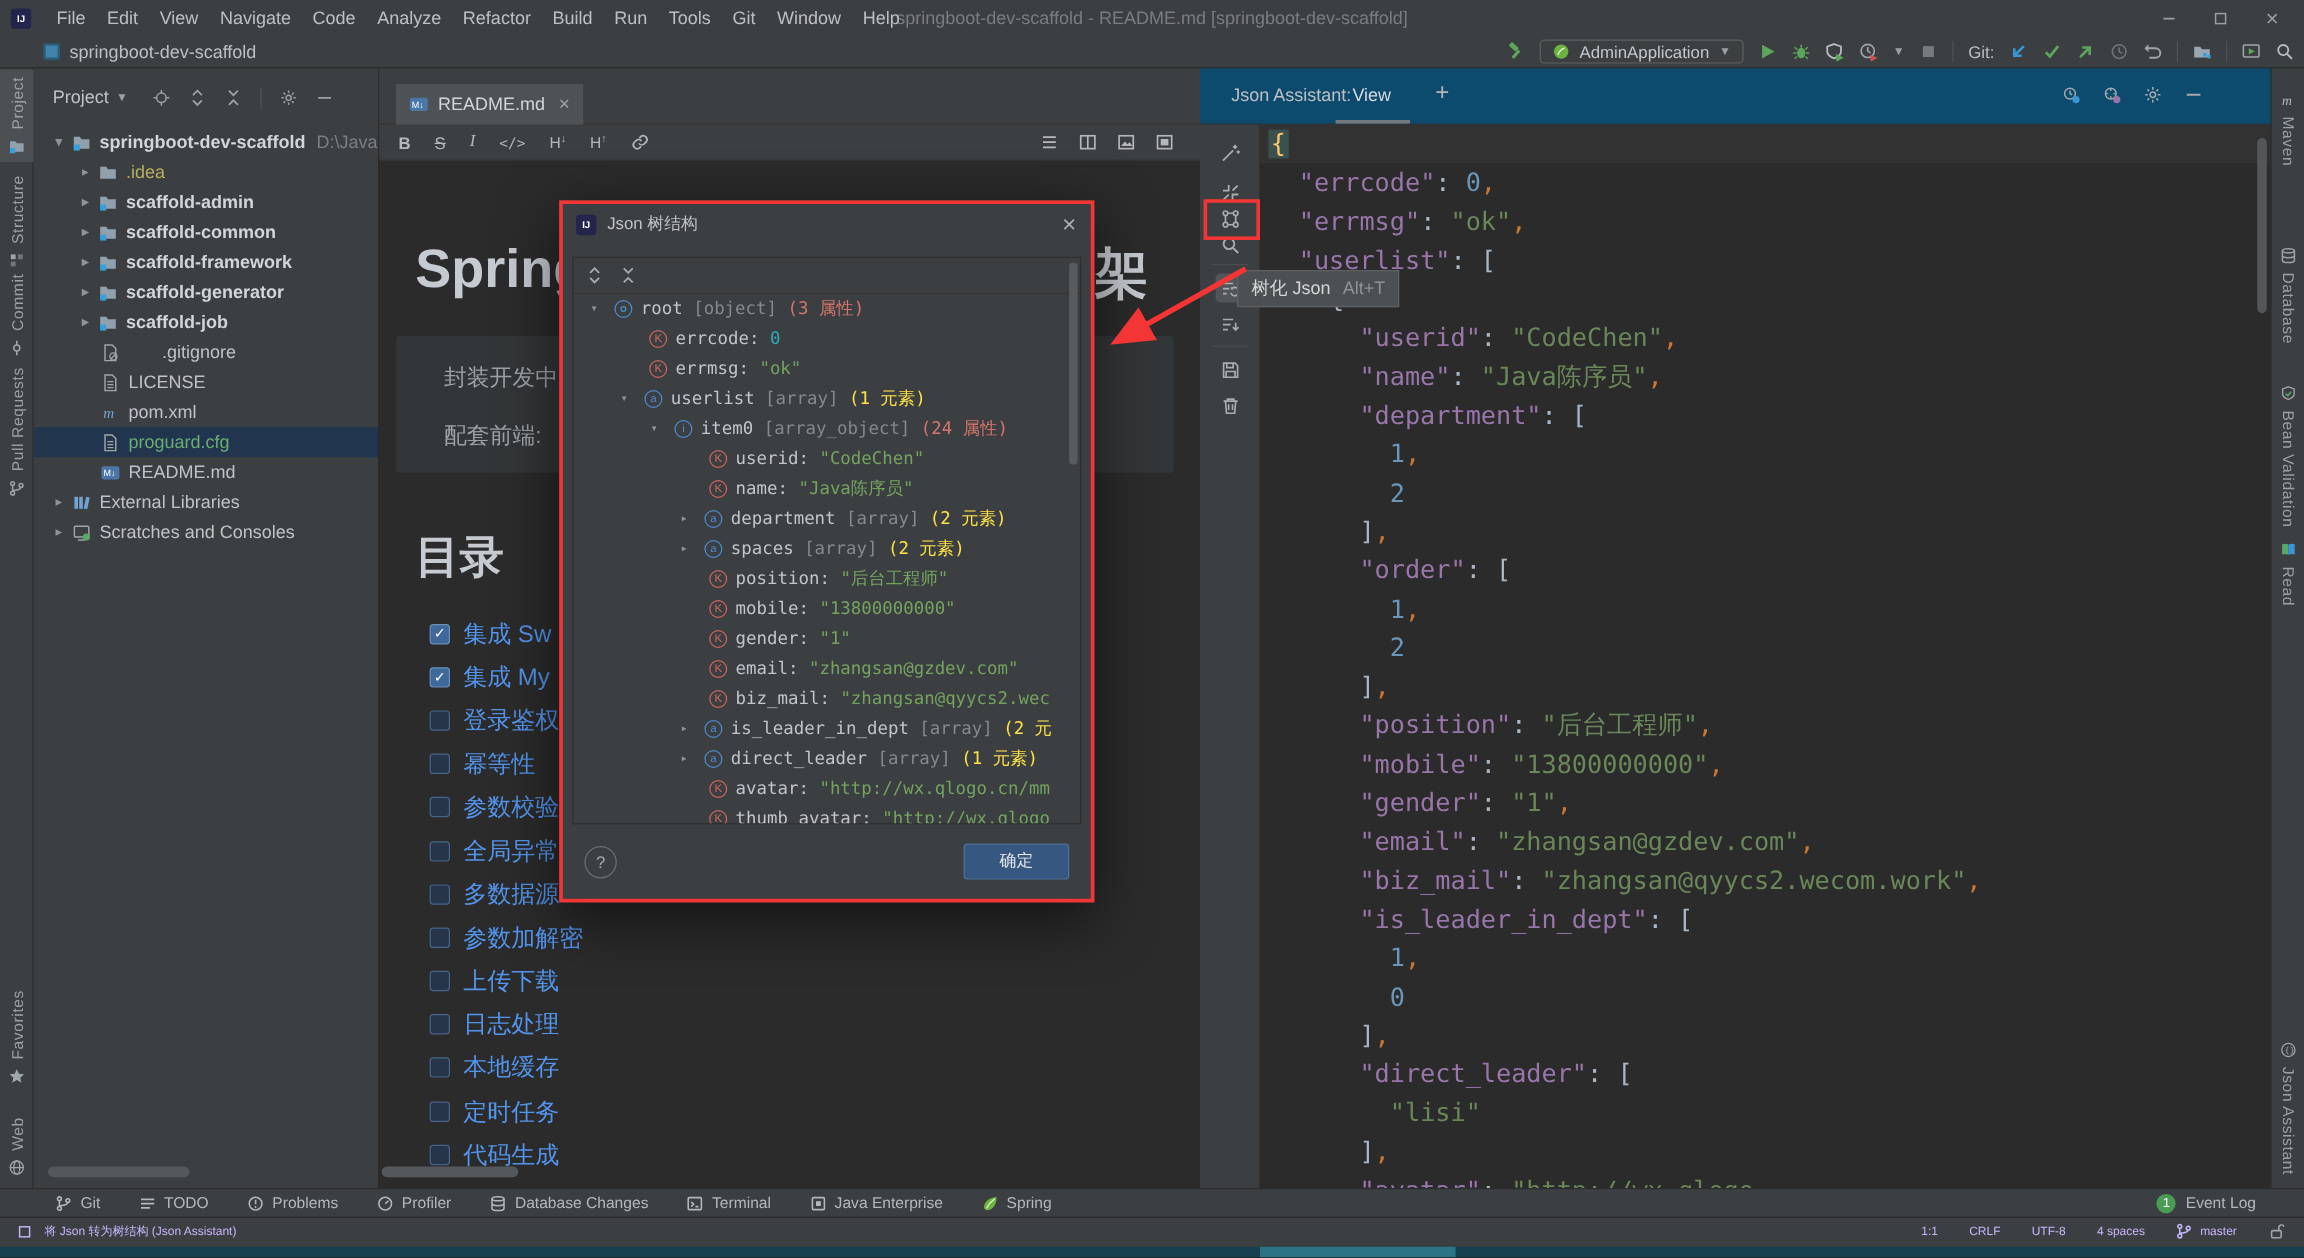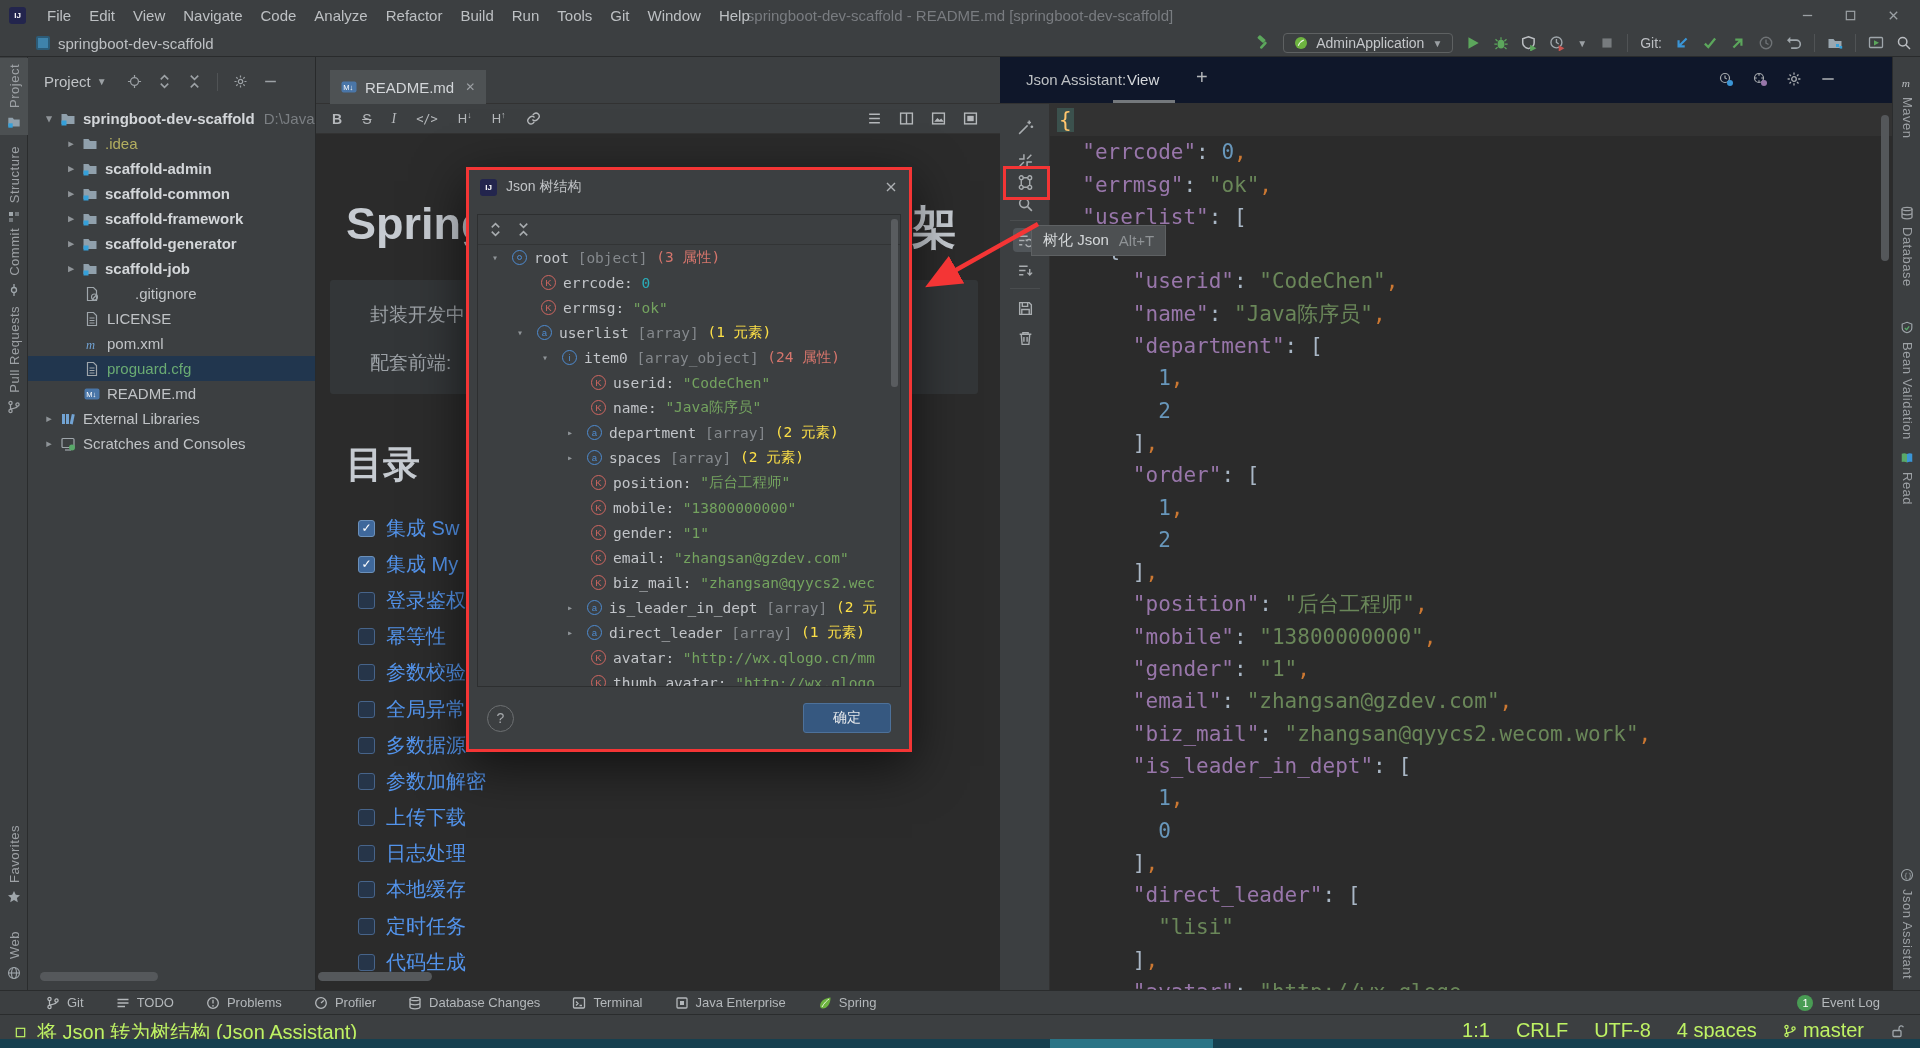--- a/index.html
+++ b/index.html
@@ -66,21 +66,21 @@
   .toc{position:absolute;left:30px;top:306px;font-size:37px;font-weight:bold;color:#c6cbd1}
   .clist{position:absolute;left:42px;top:376px}
   .citem{height:36.2px;display:flex;align-items:center;gap:11px}
   .cbox{width:17px;height:17px;border-radius:3px;background:#263549;border:1px solid #47648a;color:#fff;font-size:12px;
         display:flex;align-items:center;justify-content:center;flex:none}
   .cbox.on{background:#3f689b;border-color:#6b90ba}
   .clabel{font-size:20px;color:var(--link);white-space:nowrap}
   .ehthumb{position:absolute;left:2px;top:838px;width:114px;height:9px;background:#55585b;border-radius:5px}
   
   .jsonp{position:absolute;left:1000px;top:57px;width:892px;height:933px;background:#2b2b2b}
-  .jhead{position:absolute;left:0;top:0;right:0;height:47px;background:#0f172a;border-bottom:1px solid #323232;font-size:15px}
+  .jhead{position:absolute;left:0;top:0;right:0;height:47px;background:#0c4a6e;border-bottom:1px solid #323232;font-size:15px}
   .jlabel{position:absolute;left:26px;top:14px;color:#bdc0c3}
   .jtab{position:absolute;left:127px;top:14px;color:#d6d9dc}
   .jtabline{position:absolute;left:113px;bottom:0;width:62px;height:3px;background:#74787c}
   .jplus{position:absolute;left:196px;top:9px;font-size:20px;color:#b4b7ba}
   .jhicons{position:absolute;right:56px;top:14px;display:flex;gap:18px;color:#a6aaae}
   .jhicons .ic{width:16px;height:16px}
   .jstrip{position:absolute;left:0;top:47px;bottom:0;width:50px;background:#3c3f41;border-right:1px solid #323232}
   .sic{position:absolute;left:13px;width:24px;height:24px;display:flex;align-items:center;justify-content:center;color:#a9adb0}
   .sic .ic{width:17px;height:17px}
   .sic.active{background:#51565a;border-radius:4px}
@@ -91,21 +91,21 @@
   .tt{color:#a9b7c6}.tk{color:var(--key)}.ts{color:var(--str)}.tn{color:var(--num)}.tc{color:var(--com)}
   .tb{color:#ffc66d;background:#3b514d;padding:0 2px}
   .jthumb{position:absolute;right:3px;top:58px;width:8px;height:146px;background:#54575a;border-radius:4px}
   
   .bbar{position:absolute;left:0;top:990px;width:1920px;height:24px;background:#3c3f41;border-top:1px solid #2a2c2d;display:flex;align-items:center;font-size:13px;color:#b4b8bb}
   .bitems{display:flex;gap:32px;margin-left:46px}
   .bitem{display:flex;gap:7px;align-items:center}
   .bitem .ic{width:14px;height:14px}
   .evlog{position:absolute;right:40px;display:flex;gap:8px;align-items:center}
   .badge{width:16px;height:16px;border-radius:50%;background:var(--green);color:#fff;font-size:11px;display:flex;align-items:center;justify-content:center}
-  .sbar{position:absolute;left:0;top:1014px;width:1920px;height:31px;background:#3c3f41;border-top:1px solid #2a2c2d;font-size:20px;color:#bef264}
+  .sbar{position:absolute;left:0;top:1014px;width:1920px;height:31px;background:#3c3f41;border-top:1px solid #2a2c2d;font-size:10px;color:#c4b5fd}
   .smsg{position:absolute;left:14px;top:4px;display:flex;gap:10px;align-items:center}
   .smsg .ic{width:13px;height:13px}
   .sright{position:absolute;right:16px;top:4px;display:flex;gap:26px;align-items:center}
   .sright .ic{width:14px;height:14px}
   .branchgrp{display:flex;gap:6px;align-items:center}
   .tstrip{position:absolute;left:0;top:1039px;width:1920px;height:9px;background:#16404f}
   .tlight{position:absolute;left:1050px;top:0;width:163px;height:9px;background:#2a7486}
   
   .dialog{position:absolute;left:466px;top:167px;width:446px;height:585px;border:3px solid #f43535;background:#3c3f41;
           box-shadow:0 14px 48px rgba(0,0,0,.6);z-index:40}

